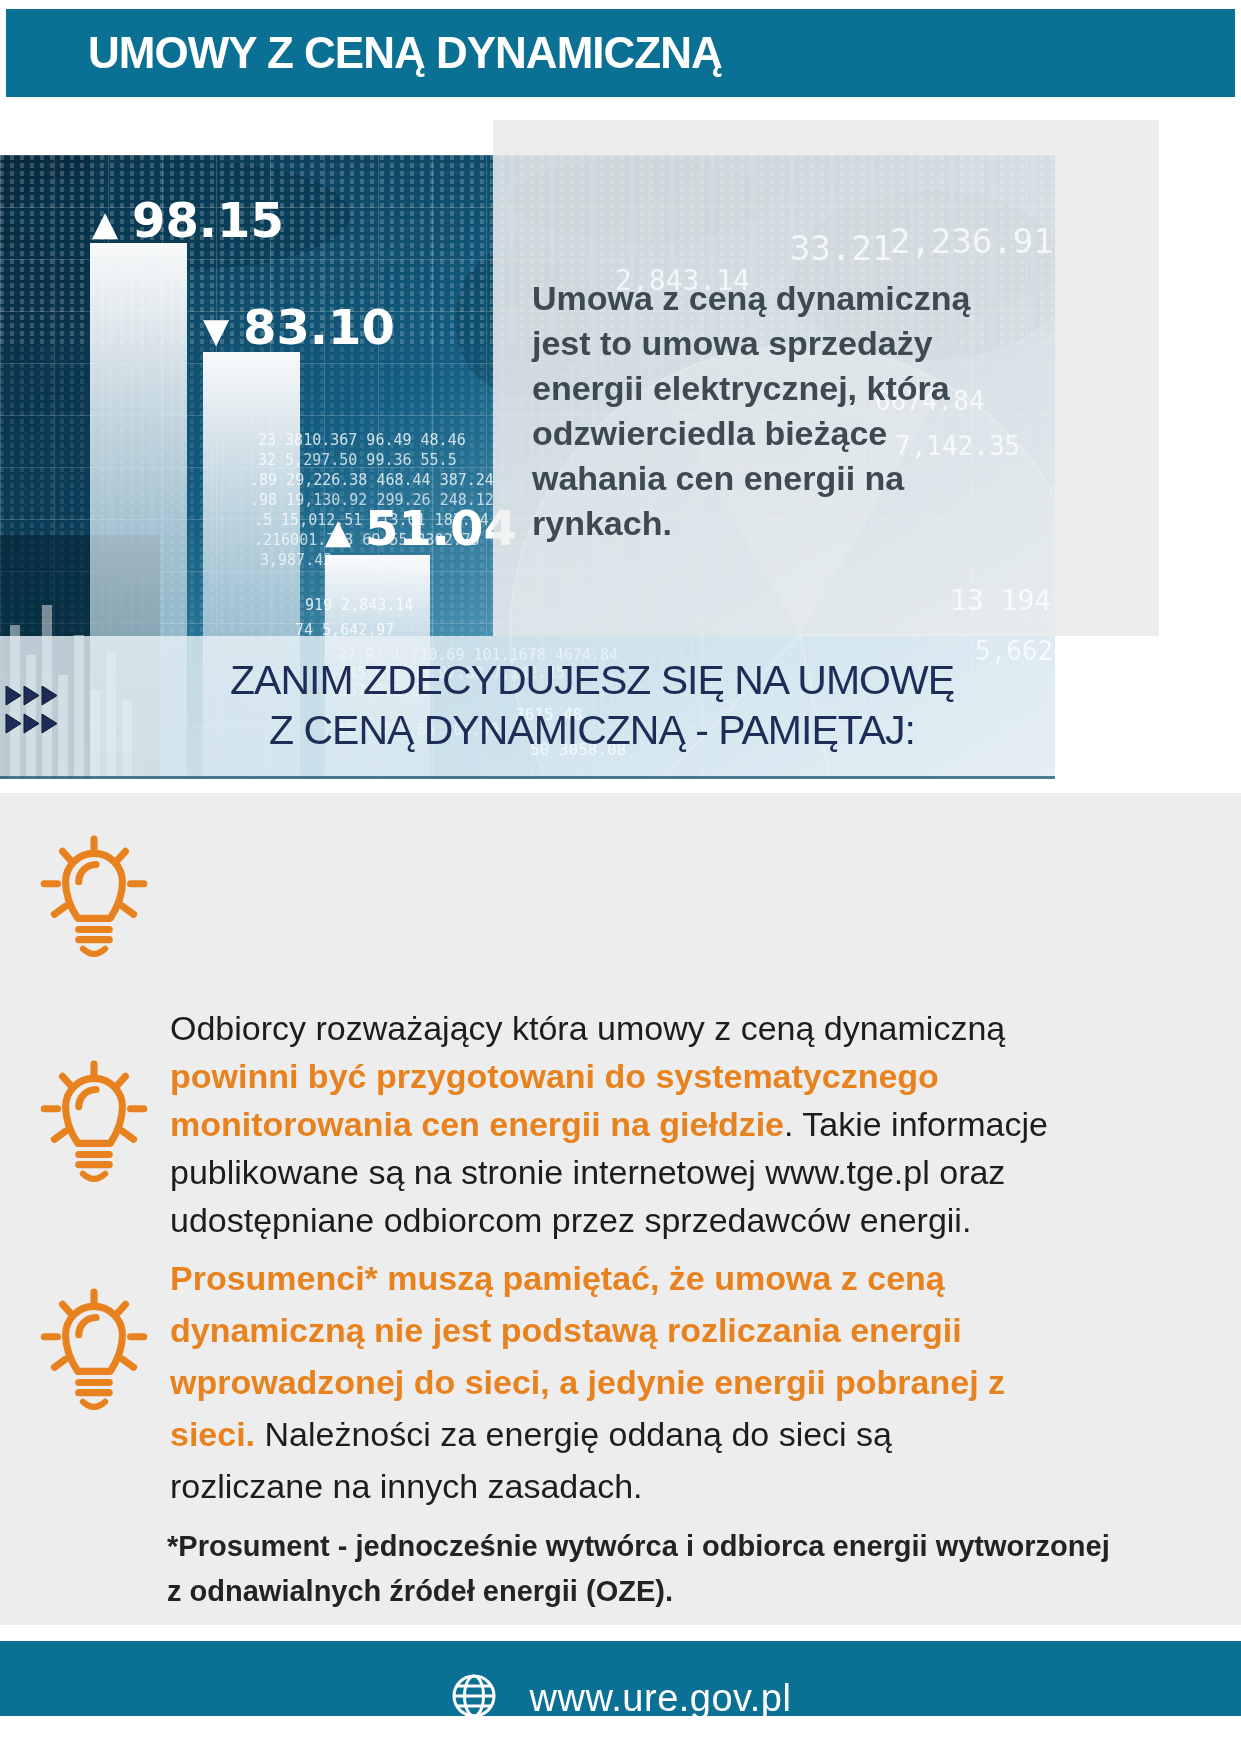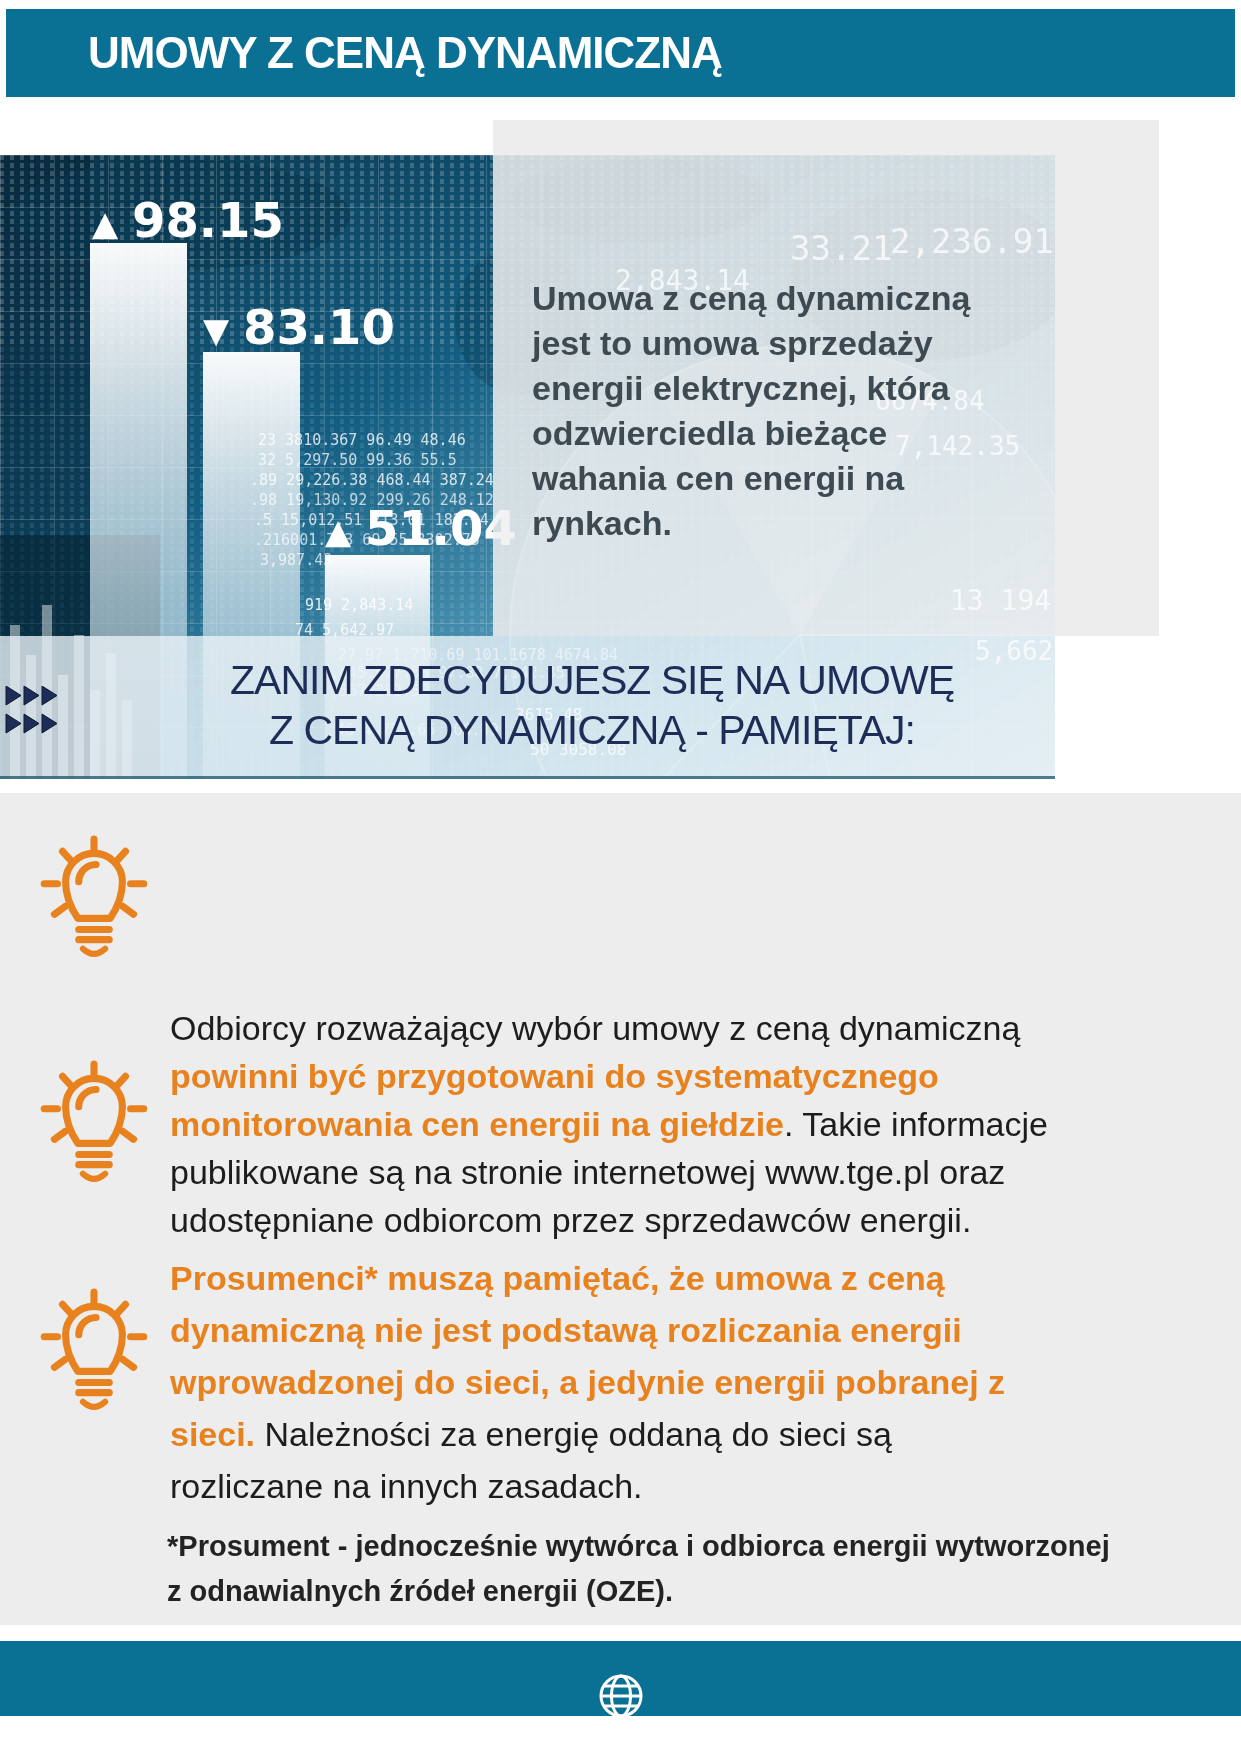--- a/index.html
+++ b/index.html
@@ -231,33 +231,34 @@
         <path d="M39 86 Q27 68 27 50 A28 28 0 1 1 83 50 Q83 68 71 86 Z"></path>
         <path d="M40 50 A17 17 0 0 1 57 33"></path>
         <path d="M40 97 H70"></path>
           <path d="M40 107 H70"></path>
         <path d="M44 116 Q55 126 66 116" stroke-width="6"></path>
       </g>
     </svg>
   </div>
 
 
-  <p class="bullet-text b2"><span class="seg-normal">Odbiorcy rozważający wybór umowy z ceną dynamiczną </span><span class="seg-highlight">powinni być przygotowani do systematycznego monitorowania cen energii na giełdzie</span><span class="seg-normal">. Takie informacje publikowane są na stronie internetowej www.tge.pl oraz udostępniane odbiorcom przez sprzedawców energii.</span></p>
+  <p class="bullet-text b2"><span class="seg-normal">Odbiorcy rozważający która umowy z ceną dynamiczną </span><span class="seg-highlight">powinni być przygotowani do systematycznego monitorowania cen energii na giełdzie</span><span class="seg-normal">. Takie informacje publikowane są na stronie internetowej www.tge.pl oraz udostępniane odbiorcom przez sprzedawców energii.</span></p>
 
   <p class="bullet-text b3"><span class="seg-highlight">Prosumenci* muszą pamiętać, że umowa z ceną dynamiczną nie jest podstawą rozliczania energii wprowadzonej do sieci, a jedynie energii pobranej z sieci.</span><span class="seg-normal"> Należności za energię oddaną do sieci są rozliczane na innych zasadach.</span></p>
 
   <p class="footnote">*Prosument - jednocześnie wytwórca i odbiorca energii wytworzonej z odnawialnych źródeł energii (OZE).</p>
 
   <footer class="footer">
     <span>
       <svg width="48" height="48" viewBox="0 0 48 48">
         <g stroke="#ffffff" stroke-width="3" fill="none">
           <circle cx="24" cy="24" r="20"></circle>
           <ellipse cx="24" cy="24" rx="9.5" ry="20"></ellipse>
           <line x1="7" y1="14" x2="41" y2="14"></line>
           <line x1="4" y1="24" x2="44" y2="24"></line>
           <line x1="7" y1="34" x2="41" y2="34"></line>
         </g>
       </svg>
     </span>
+    <span class="site">www.ure.gov.pl</span>
   </footer>
 
 </div>
 
 </body></html>

